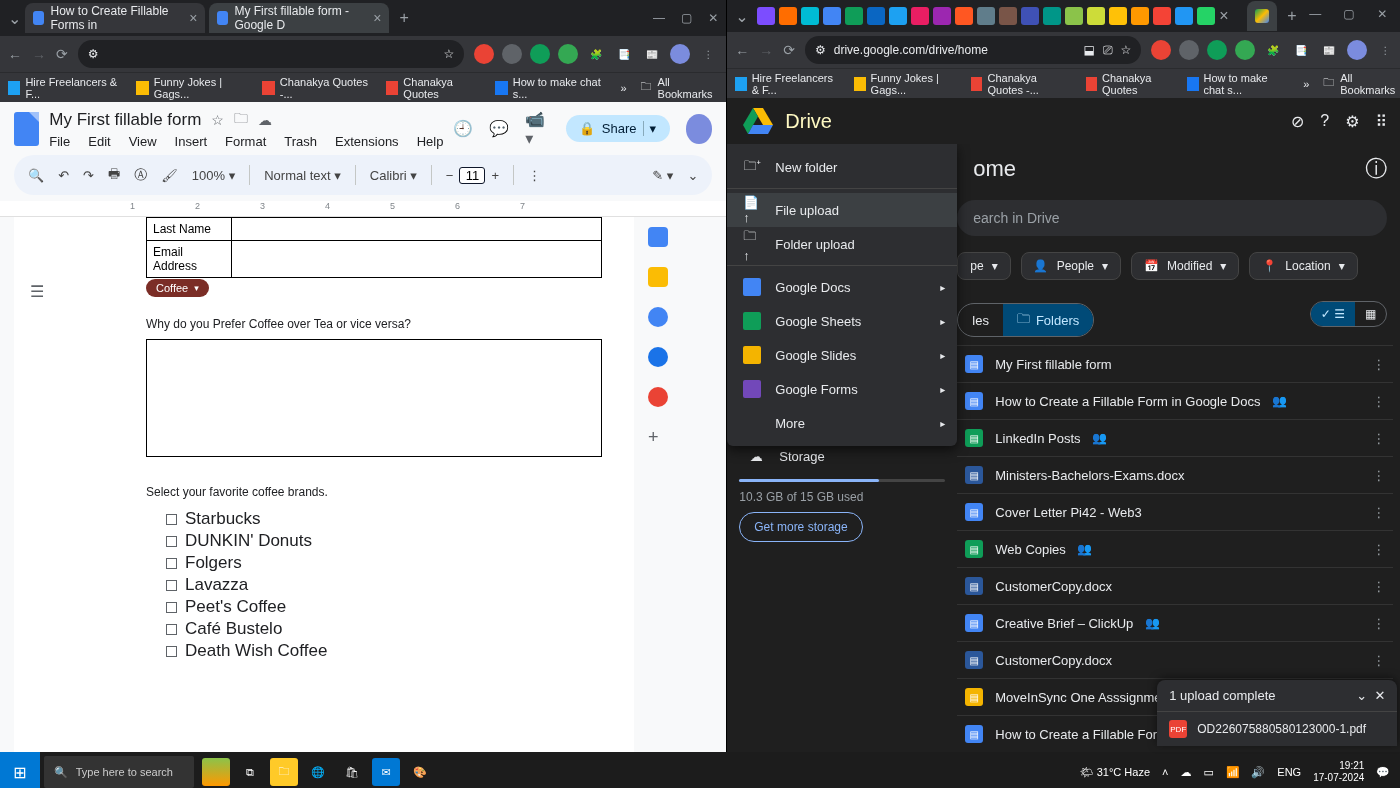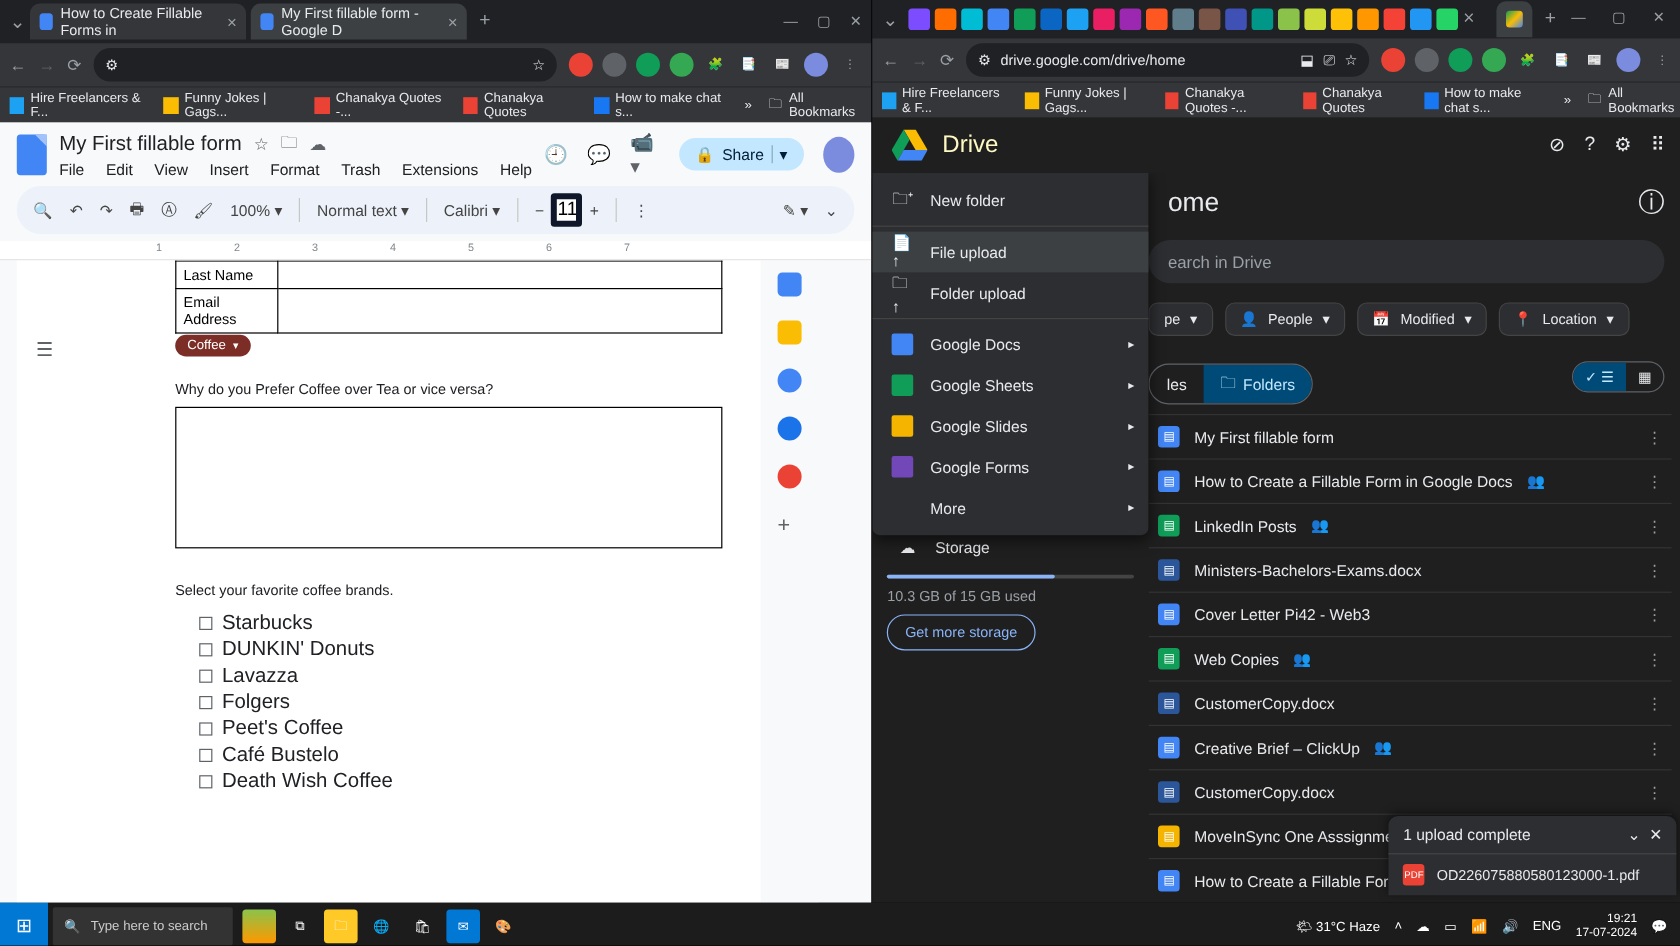--- a/index.html
+++ b/index.html
@@ -35,21 +35,21 @@
 .docs-title { font-size:17px; color:#202124; display:flex; align-items:center; gap:10px; }
 .docs-title .ic { color:#5f6368; font-size:14px; }
 .docs-menu { display:flex; gap:18px; font-size:13px; color:#202124; margin-top:2px; }
 .docs-hright { display:flex; gap:16px; align-items:center; }
 .docs-hright .ic { color:#5f6368; font-size:16px; }
 .share-btn { background:#c2e7ff; border-radius:18px; padding:6px 14px; font-size:13px; color:#001d35; display:flex; gap:6px; align-items:center; }
 .avatar { width:30px; height:30px; border-radius:50%; background:#7b8cde; }
 .docs-tb { height:40px; background:#edf2fa; border-radius:22px; margin:6px 14px; display:flex; align-items:center; padding:0 14px; gap:14px; font-size:13px; color:#444; }
 .docs-tb .sep { width:1px; height:20px; background:#c4c7c5; }
 .fsz { display:flex; align-items:center; gap:6px; }
-.fsz input { width:26px; text-align:center; border:5px solid #0f172a; border-radius:3px; font-size:16px; }
+.fsz input { width:26px; text-align:center; border:1px solid #0f172a; border-radius:3px; font-size:13px; }
 .docs-tb .more { margin-left:auto; }
 .ruler { height:16px; background:#fff; border-bottom:1px solid #e0e0e0; font-size:9px; color:#80868b; padding-left:130px; letter-spacing:60px; }
 .docbody { flex:1; background:#f8f9fa; overflow:auto; display:flex; }
 .page { background:#fff; width:620px; margin-left:14px; padding:0 0 32px; }
 .tbl { margin:0 132px; border:1px solid #000; border-collapse:collapse; width:456px; font-size:12px; }
 .tbl td { border:1px solid #000; padding:4px 6px; }
 .tbl td:first-child { width:85px; }
 .q { margin:20px 132px 8px; font-size:12px; color:#202124; }
 .chip { margin:0 132px; display:inline-flex; background:#7b2d26; color:#fff; border-radius:12px; padding:3px 10px; font-size:11px; gap:6px; align-items:center; }
 .chip::after { content:"▾"; font-size:9px; }
@@ -256,25 +256,25 @@
         <div>
                 <span class="cb"></span>
                 <span>Starbucks</span>
               </div>
         <div>
                 <span class="cb"></span>
                 <span>DUNKIN' Donuts</span>
               </div>
         <div>
                 <span class="cb"></span>
+                <span>Folgers</span>
+              </div>
+        <div>
+                <span class="cb"></span>
                 <span>Lavazza</span>
-              </div>
-        <div>
-                <span class="cb"></span>
-                <span>Folgers</span>
               </div>
         <div>
                 <span class="cb"></span>
                 <span>Peet's Coffee</span>
               </div>
         <div>
                 <span class="cb"></span>
                 <span>Café Bustelo</span>
               </div>
         <div>

